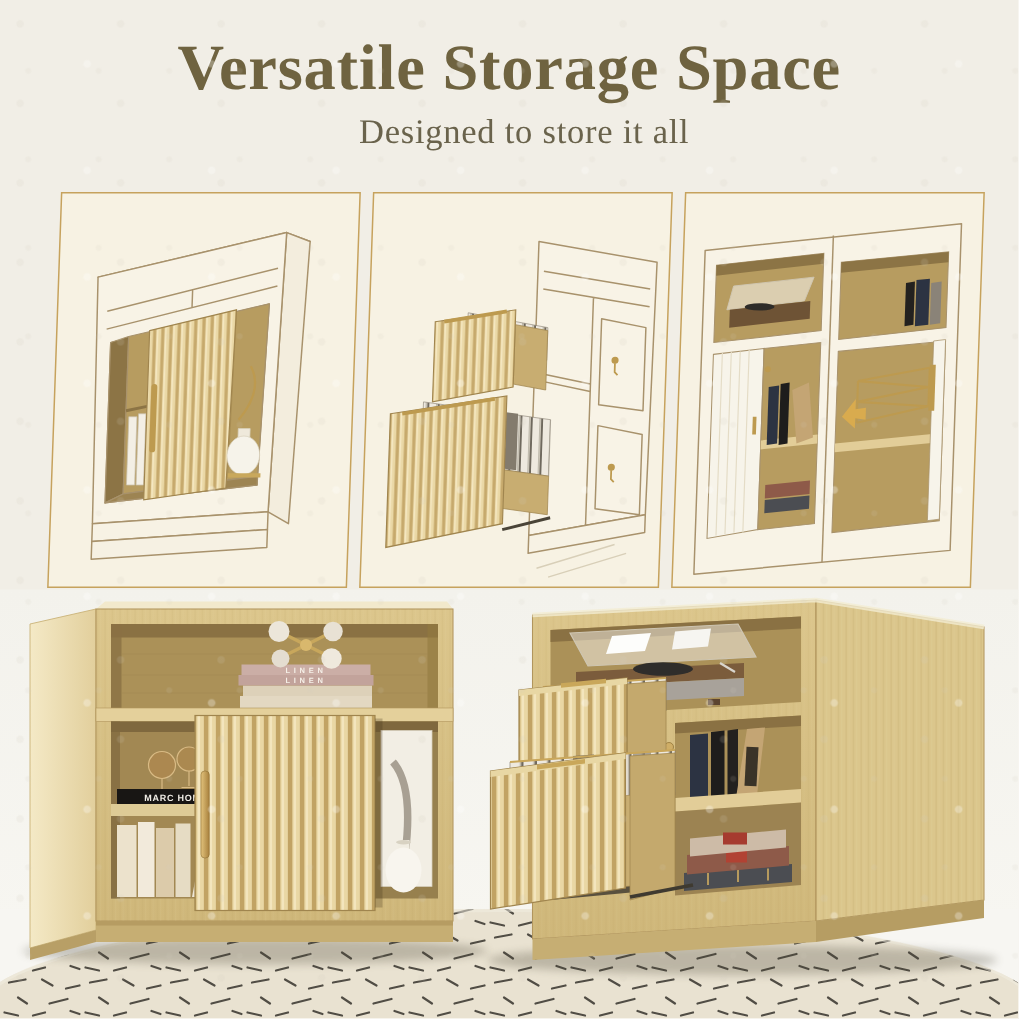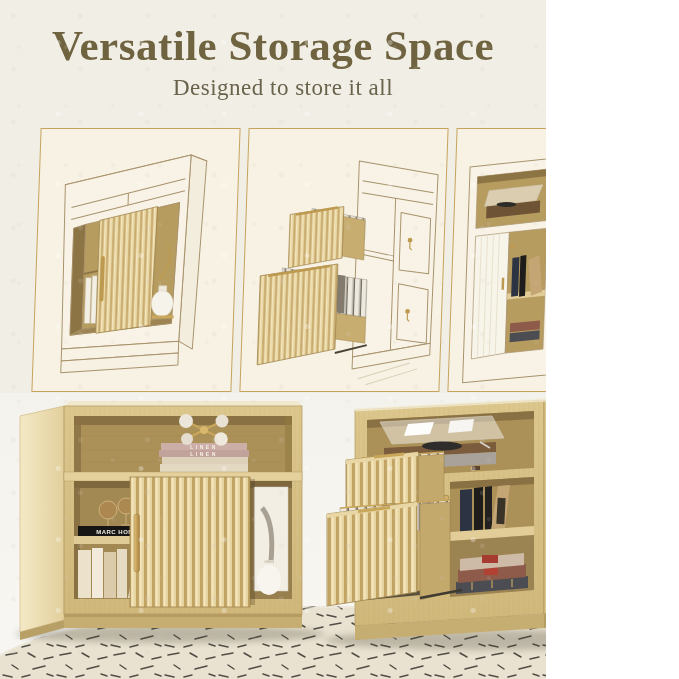--- a/index.html
+++ b/index.html
@@ -1,17 +1,17 @@
 <!DOCTYPE html>
 <html style="--page_bg: #f1eee6; --panel_bg: #f7f2e3; --panel_border: #c6a25d; --title: #6f6340; --subtitle: #6a634c; --line: #a8926c; --gold: #bd9a4f; --wood: #d7c186; --wood_deep: #c3a96e; --interior: #ab9158; --floor: #f7f6f2; --rug: #e9e2d1;"><head>
 <meta charset="utf-8">
 <style>
   html,body{margin:0;padding:0;}
   .canvas{
-    position:relative;width:546px;height:679px;overflow:hidden;
+    position:relative;width:679px;height:679px;overflow:hidden;
     background:var(--page_bg);
     font-family:"Liberation Serif",serif;
   }
   .canvas::before{
     content:'';position:absolute;inset:0;pointer-events:none;opacity:.55;
     background-image:
       radial-gradient(circle at 20% 30%, rgba(210,204,190,.30) 0 2px, transparent 3px),
       radial-gradient(circle at 70% 60%, rgba(255,255,255,.55) 0 2px, transparent 3px),
       radial-gradient(circle at 40% 80%, rgba(210,204,190,.25) 0 1.5px, transparent 2.5px);
     background-size:67px 53px,83px 71px,47px 59px;

